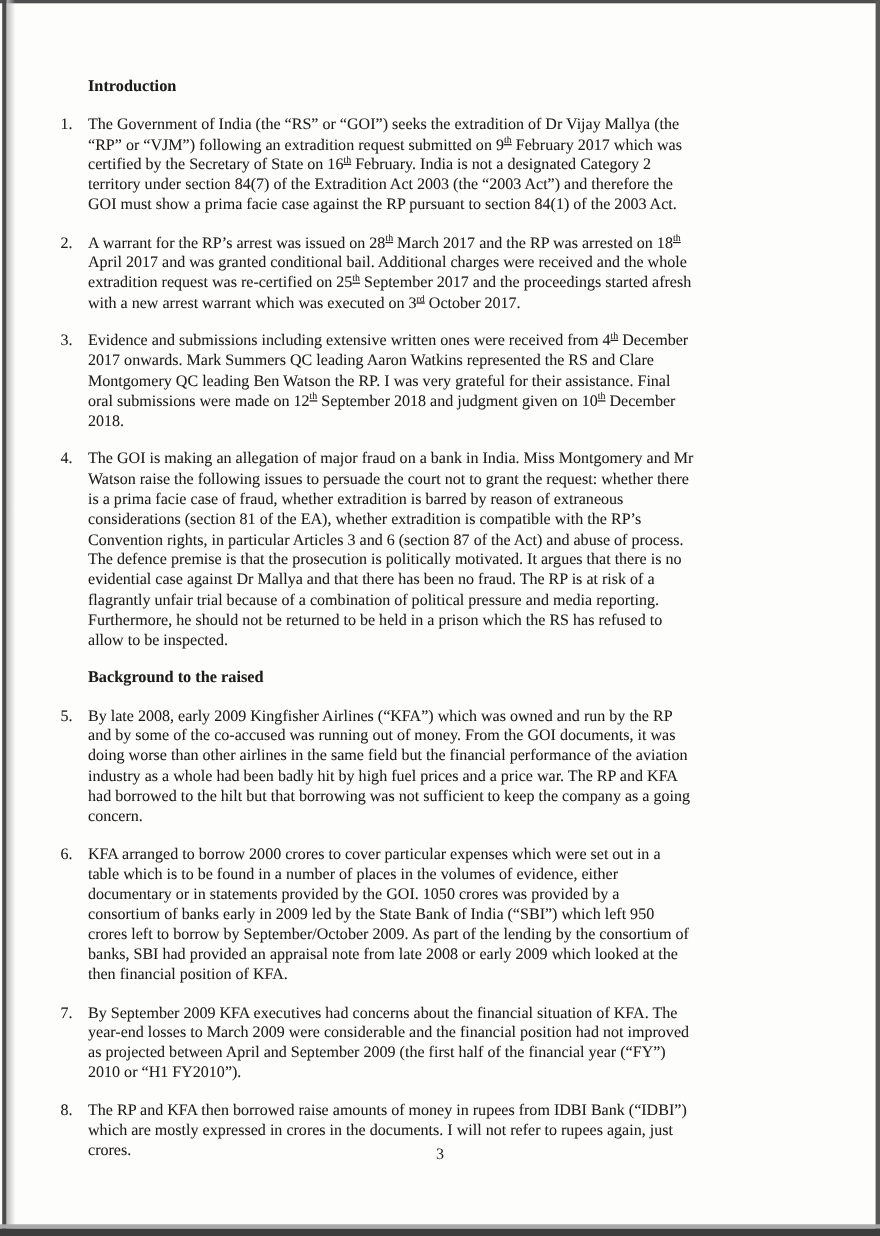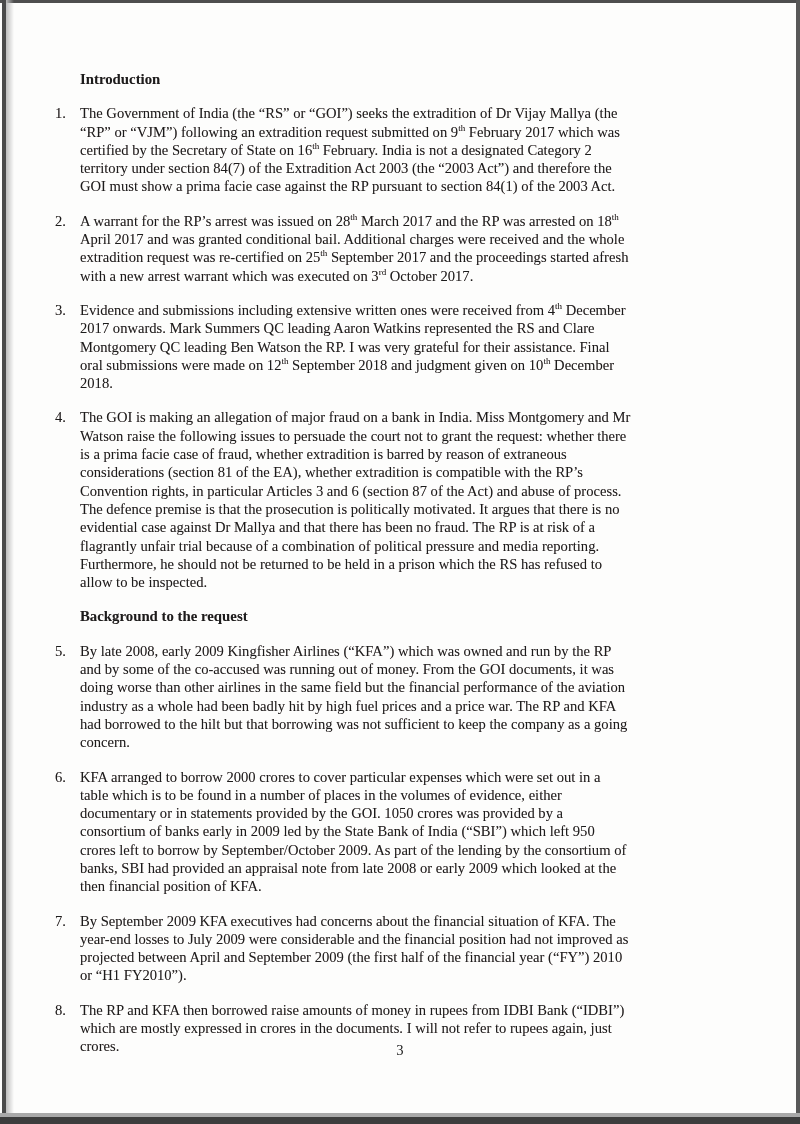--- a/index.html
+++ b/index.html
@@ -45,21 +45,21 @@
     display:flex;
     margin:0 0 16px 0;
   }
   .item .num{
     flex:0 0 25px;
     text-align:left;
   }
   .item .txt{
     flex:1 1 auto;
   }
-  sup{font-size:9px;line-height:0;vertical-align:super;}
+  sup{font-size:9px;line-height:0;vertical-align:super;text-decoration:underline;}
   .page-number{
     position:absolute;
     left:0;top:1042px;width:800px;
     text-align:center;
     font-size:14.6px;
     color:#1c1c1c;
   }
 </style>
 </head>
 <body>
@@ -84,35 +84,35 @@
       <span class="num">3.</span>
       <span class="txt">Evidence and submissions including extensive written ones were received from 4<sup>th</sup> December 2017 onwards.  Mark Summers QC leading Aaron Watkins represented the RS and Clare Montgomery QC leading Ben Watson the RP.  I was very grateful for their assistance.  Final oral submissions were made on 12<sup>th</sup> September 2018 and judgment given on 10<sup>th</sup> December 2018.</span>
     </div>
 
 
     <div class="item">
       <span class="num">4.</span>
       <span class="txt">The GOI is making an allegation of major fraud on a bank in India.  Miss Montgomery and Mr Watson raise the following issues to persuade the court not to grant the request: whether there is a prima facie case of fraud, whether extradition is barred by reason of extraneous considerations (section 81 of the EA), whether extradition is compatible with the RP’s Convention rights, in particular Articles 3 and 6 (section 87 of the Act) and abuse of process.  The defence premise is that the prosecution is politically motivated.  It argues that there is no evidential case against Dr Mallya and that there has been no fraud. The RP is at risk of a flagrantly unfair trial because of a combination of political pressure and media reporting.  Furthermore, he should not be returned to be held in a prison which the RS has refused to allow to be inspected.</span>
     </div>
 
-    <h3 class="sec">Background to the request</h3>
+    <h3 class="sec">Background to the raised</h3>
 
     <div class="item">
       <span class="num">5.</span>
       <span class="txt">By late 2008, early 2009 Kingfisher Airlines (“KFA”) which was owned and run by the RP and by some of the co-accused was running out of money.  From the GOI documents, it was doing worse than other airlines in the same field but the financial performance of the aviation industry as a whole had been badly hit by high fuel prices and a price war.  The RP and KFA had borrowed to the hilt but that borrowing was not sufficient to keep the company as a going concern.</span>
     </div>
 
     <div class="item">
       <span class="num">6.</span>
       <span class="txt">KFA arranged to borrow 2000 crores to cover particular expenses which were set out in a table which is to be found in a number of places in the volumes of evidence, either documentary or in statements provided by the GOI.  1050 crores was provided by a consortium of banks early in 2009 led by the State Bank of India (“SBI”) which left 950 crores left to borrow by September/October 2009.  As part of the lending by the consortium of banks, SBI had provided an appraisal note from late 2008 or early 2009 which looked at the then financial position of KFA.</span>
     </div>
 
     <div class="item">
       <span class="num">7.</span>
-      <span class="txt">By September 2009 KFA executives had concerns about the financial situation of KFA.  The year-end losses to July 2009 were considerable and the financial position had not improved as projected between April and September 2009 (the first half of the financial year (“FY”) 2010 or “H1 FY2010”).</span>
+      <span class="txt">By September 2009 KFA executives had concerns about the financial situation of KFA.  The year-end losses to March 2009 were considerable and the financial position had not improved as projected between April and September 2009 (the first half of the financial year (“FY”) 2010 or “H1 FY2010”).</span>
     </div>
 
     <div class="item">
       <span class="num">8.</span>
       <span class="txt">The RP and KFA then borrowed raise amounts of money in rupees from IDBI Bank (“IDBI”) which are mostly expressed in crores in the documents.  I will not refer to rupees again, just crores.</span>
     </div>
 
   </div>
 
   <div class="page-number">3</div>

